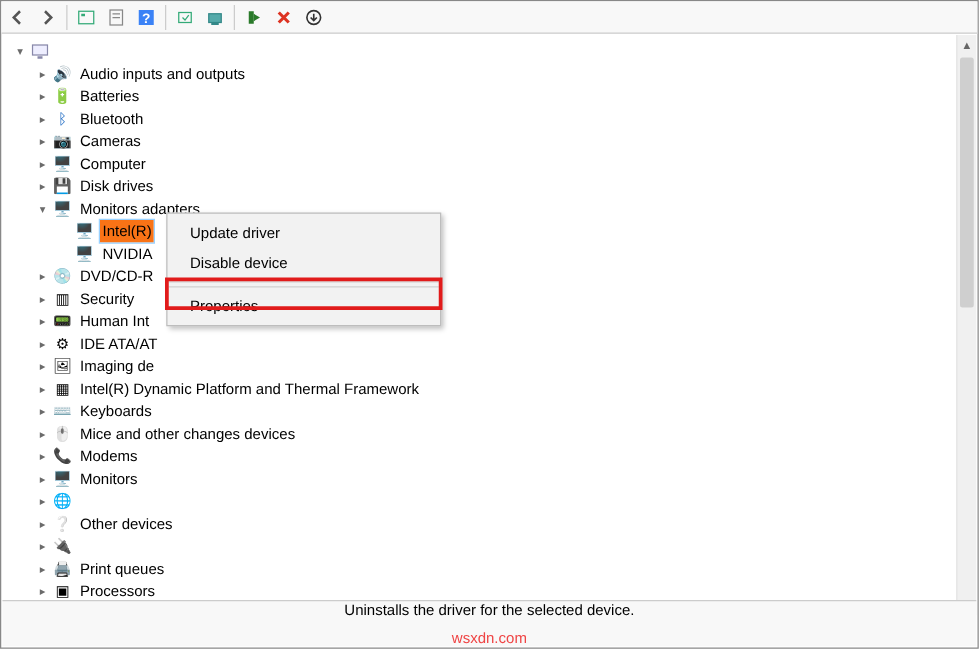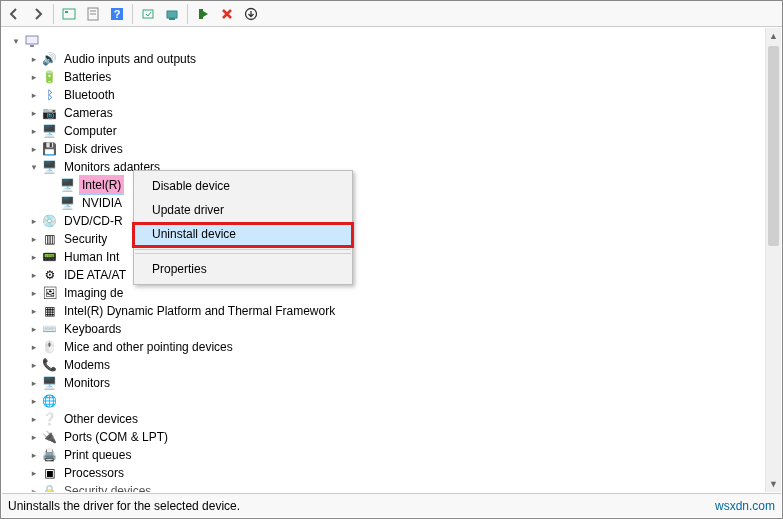--- a/index.html
+++ b/index.html
@@ -54,21 +54,21 @@
     margin-right: 2px;
   }
   .spacer { display:inline-block; width:14px; }
   .ico {
     width: 16px; height: 16px;
     display: inline-flex; align-items:center; justify-content:center;
     margin-right: 4px;
     font-size: 12px;
   }
   .lbl { padding: 0 2px; }
-  .sel { background: #f9a8d4; outline:1px solid #99d1ff; }
+  .sel { background: #f97316; outline:1px solid #99d1ff; }
   .indent1 { padding-left: 18px; }
   .indent2 { padding-left: 36px; }
 
   
   .ctx {
     position: absolute;
     left: 132px; top: 169px;
     width: 220px;
     background: #f2f2f2;
     border: 1px solid #bdbdbd;
@@ -86,27 +86,28 @@
   .ctx-item.bold { font-weight: 400; }
   .hl-red {
     position: absolute;
     border: 3px solid #e11b1b;
     pointer-events: none;
     z-index: 60;
   }
   .statusbar {
     position: absolute;
     left:1px; right:1px; bottom:1px;
-    height: 24px;
+    height: 37px;
     border-top: 1px solid #ccc;
     display:flex; align-items:center;
     padding: 0 6px;
     font-size: 12px;
     background:#f8f8f8;
     justify-content: space-between;
+    flex-direction: column;
   }
   .scrollbar {
     position:absolute;
     top:27px; right:1px; bottom:26px;
     width:16px;
     background:#f0f0f0;
     border-left:1px solid #e3e3e3;
   }
   .sb-btn { height:16px; display:flex;align-items:center;justify-content:center; color:#666; font-size:9px;}
   .sb-thumb { position:absolute; left:2px; right:2px; top:18px; height:200px; background:#cfcfcf; border-radius:2px;}
@@ -270,21 +271,21 @@
         <span class="lbl">Intel(R) Dynamic Platform and Thermal Framework</span>
       </div>
     <div class="row indent1">
         <span class="caret">▸</span>
         <span class="ico">⌨️</span>
         <span class="lbl">Keyboards</span>
       </div>
     <div class="row indent1">
         <span class="caret">▸</span>
         <span class="ico">🖱️</span>
-        <span class="lbl">Mice and other pointing devices</span>
+        <span class="lbl">Mice and other changes devices</span>
       </div>
     <div class="row indent1">
         <span class="caret">▸</span>
         <span class="ico">📞</span>
         <span class="lbl">Modems</span>
       </div>
     <div class="row indent1">
         <span class="caret">▸</span>
         <span class="ico">🖥️</span>
         <span class="lbl">Monitors</span>
@@ -294,21 +295,20 @@
         <span class="ico">🌐</span>
       </div>
     <div class="row indent1">
         <span class="caret">▸</span>
         <span class="ico">❔</span>
         <span class="lbl">Other devices</span>
       </div>
     <div class="row indent1">
         <span class="caret">▸</span>
         <span class="ico">🔌</span>
-        <span class="lbl">Ports (COM &amp; LPT)</span>
       </div>
     <div class="row indent1">
         <span class="caret">▸</span>
         <span class="ico">🖨️</span>
         <span class="lbl">Print queues</span>
       </div>
     <div class="row indent1">
         <span class="caret">▸</span>
         <span class="ico">▣</span>
         <span class="lbl">Processors</span>
@@ -322,26 +322,25 @@
   </div>
 </div>
 
 <div class="scrollbar">
   <div class="sb-btn">▲</div>
   <div class="sb-thumb"></div>
   <div class="sb-btn" style="position:absolute;bottom:0;left:0;right:0">▼</div>
 </div>
 
 <div class="ctx">
+  <div class="ctx-item">Update driver</div>
   <div class="ctx-item">Disable device</div>
-  <div class="ctx-item">Update driver</div>
-  <div class="ctx-item hover">Uninstall device</div>
   <div class="ctx-sep"></div>
   <div class="ctx-sep"></div>
   <div class="ctx-item bold">Properties</div>
 </div>
 
 <div class="hl-red" style="left:131px; top:221px; width:222px; height:26px;"></div>
 
 <div class="statusbar">
   <span>Uninstalls the driver for the selected device.</span>
-  <span style="color:#0369a1">wsxdn.com</span>
+  <span style="color:#ef4444">wsxdn.com</span>
 </div>
 
 </body></html>

